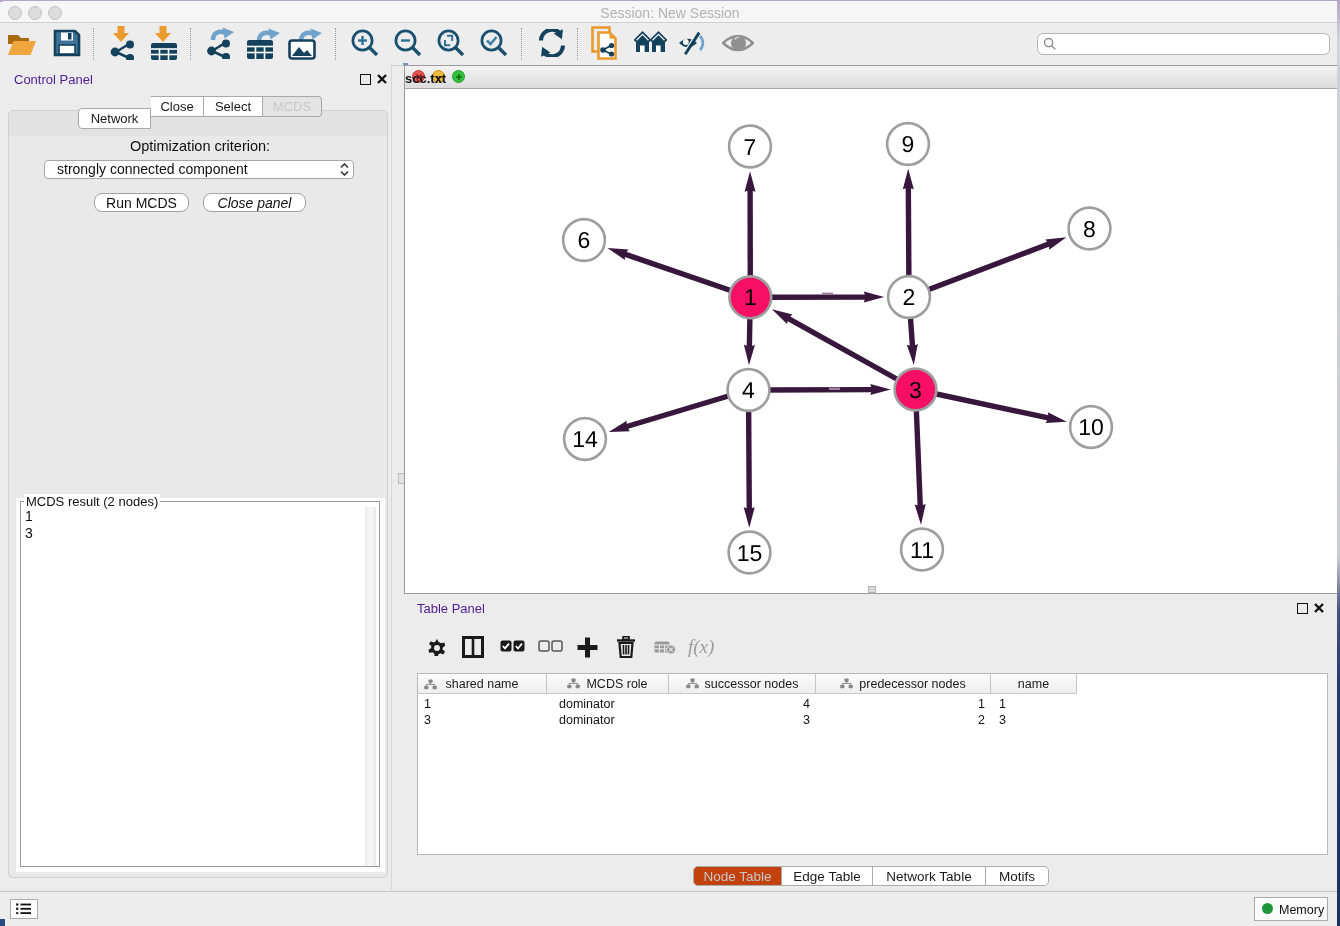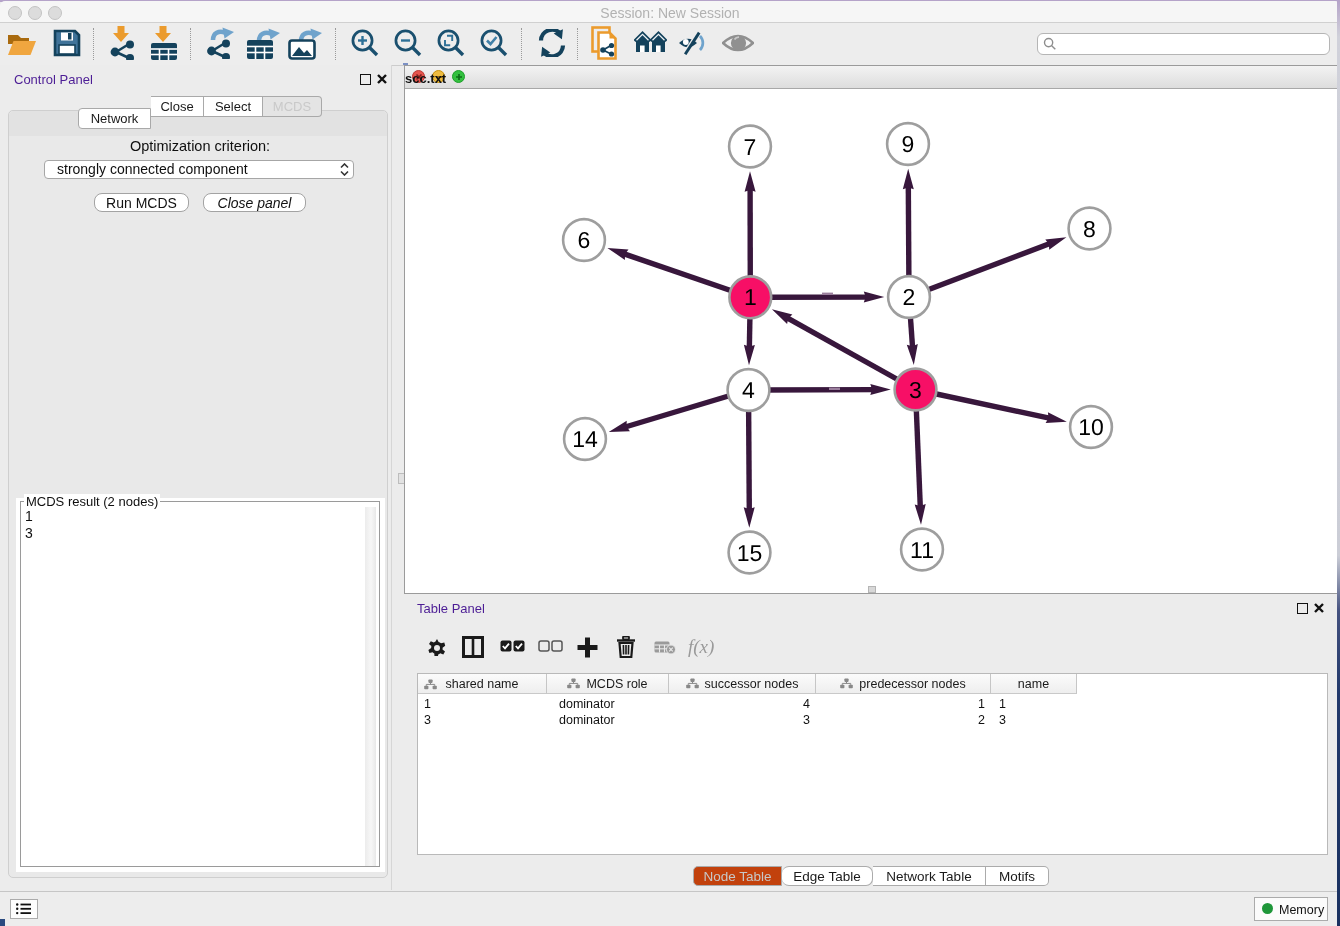--- a/index.html
+++ b/index.html
@@ -410,21 +410,21 @@
 <div class="abs" style="left:860px;top:697px;width:125px;font-size:12.5px;color:#111;text-align:right;">1</div>
 <div class="abs" style="left:999px;top:697px;width:60px;font-size:12.5px;color:#111;text-align:left;">1</div>
 <div class="abs" style="left:424px;top:713px;width:60px;font-size:12.5px;color:#111;text-align:left;">3</div>
 <div class="abs" style="left:559px;top:713px;width:100px;font-size:12.5px;color:#111;text-align:left;">dominator</div>
 <div class="abs" style="left:700px;top:713px;width:110px;font-size:12.5px;color:#111;text-align:right;">3</div>
 <div class="abs" style="left:860px;top:713px;width:125px;font-size:12.5px;color:#111;text-align:right;">2</div>
 <div class="abs" style="left:999px;top:713px;width:60px;font-size:12.5px;color:#111;text-align:left;">3</div>
   </div>
 
 <div class="btab" style="left:693px;width:89px;border-radius:5px 0 0 5px;background:#c2410c;color:#c7c7c7;">Node Table</div>
-<div class="btab" style="left:782px;width:91px;border-left:none;border-radius:7px;">Edge Table</div>
+<div class="btab" style="left:782px;width:91px;border-left:none;">Edge Table</div>
 <div class="btab" style="left:873px;width:113px;border-left:none;">Network Table</div>
 <div class="btab" style="left:986px;width:63px;border-left:none;border-radius:0 5px 5px 0;">Motifs</div>
 
 <div class="abs statusbar"></div>
 <div class="abs" style="left:10px;top:899px;width:28px;height:20px;background:#fdfdfd;border:1px solid #ababab;box-sizing:border-box;"></div>
 <svg class="abs" style="left:16px;top:903px;" width="16" height="12" viewBox="0 0 16 12">
     <g stroke="#111" stroke-width="1.8">
       <line x1="4.5" y1="1.5" x2="15" y2="1.5"></line>
       <line x1="4.5" y1="5.8" x2="15" y2="5.8"></line>
       <line x1="4.5" y1="10.1" x2="15" y2="10.1"></line>

